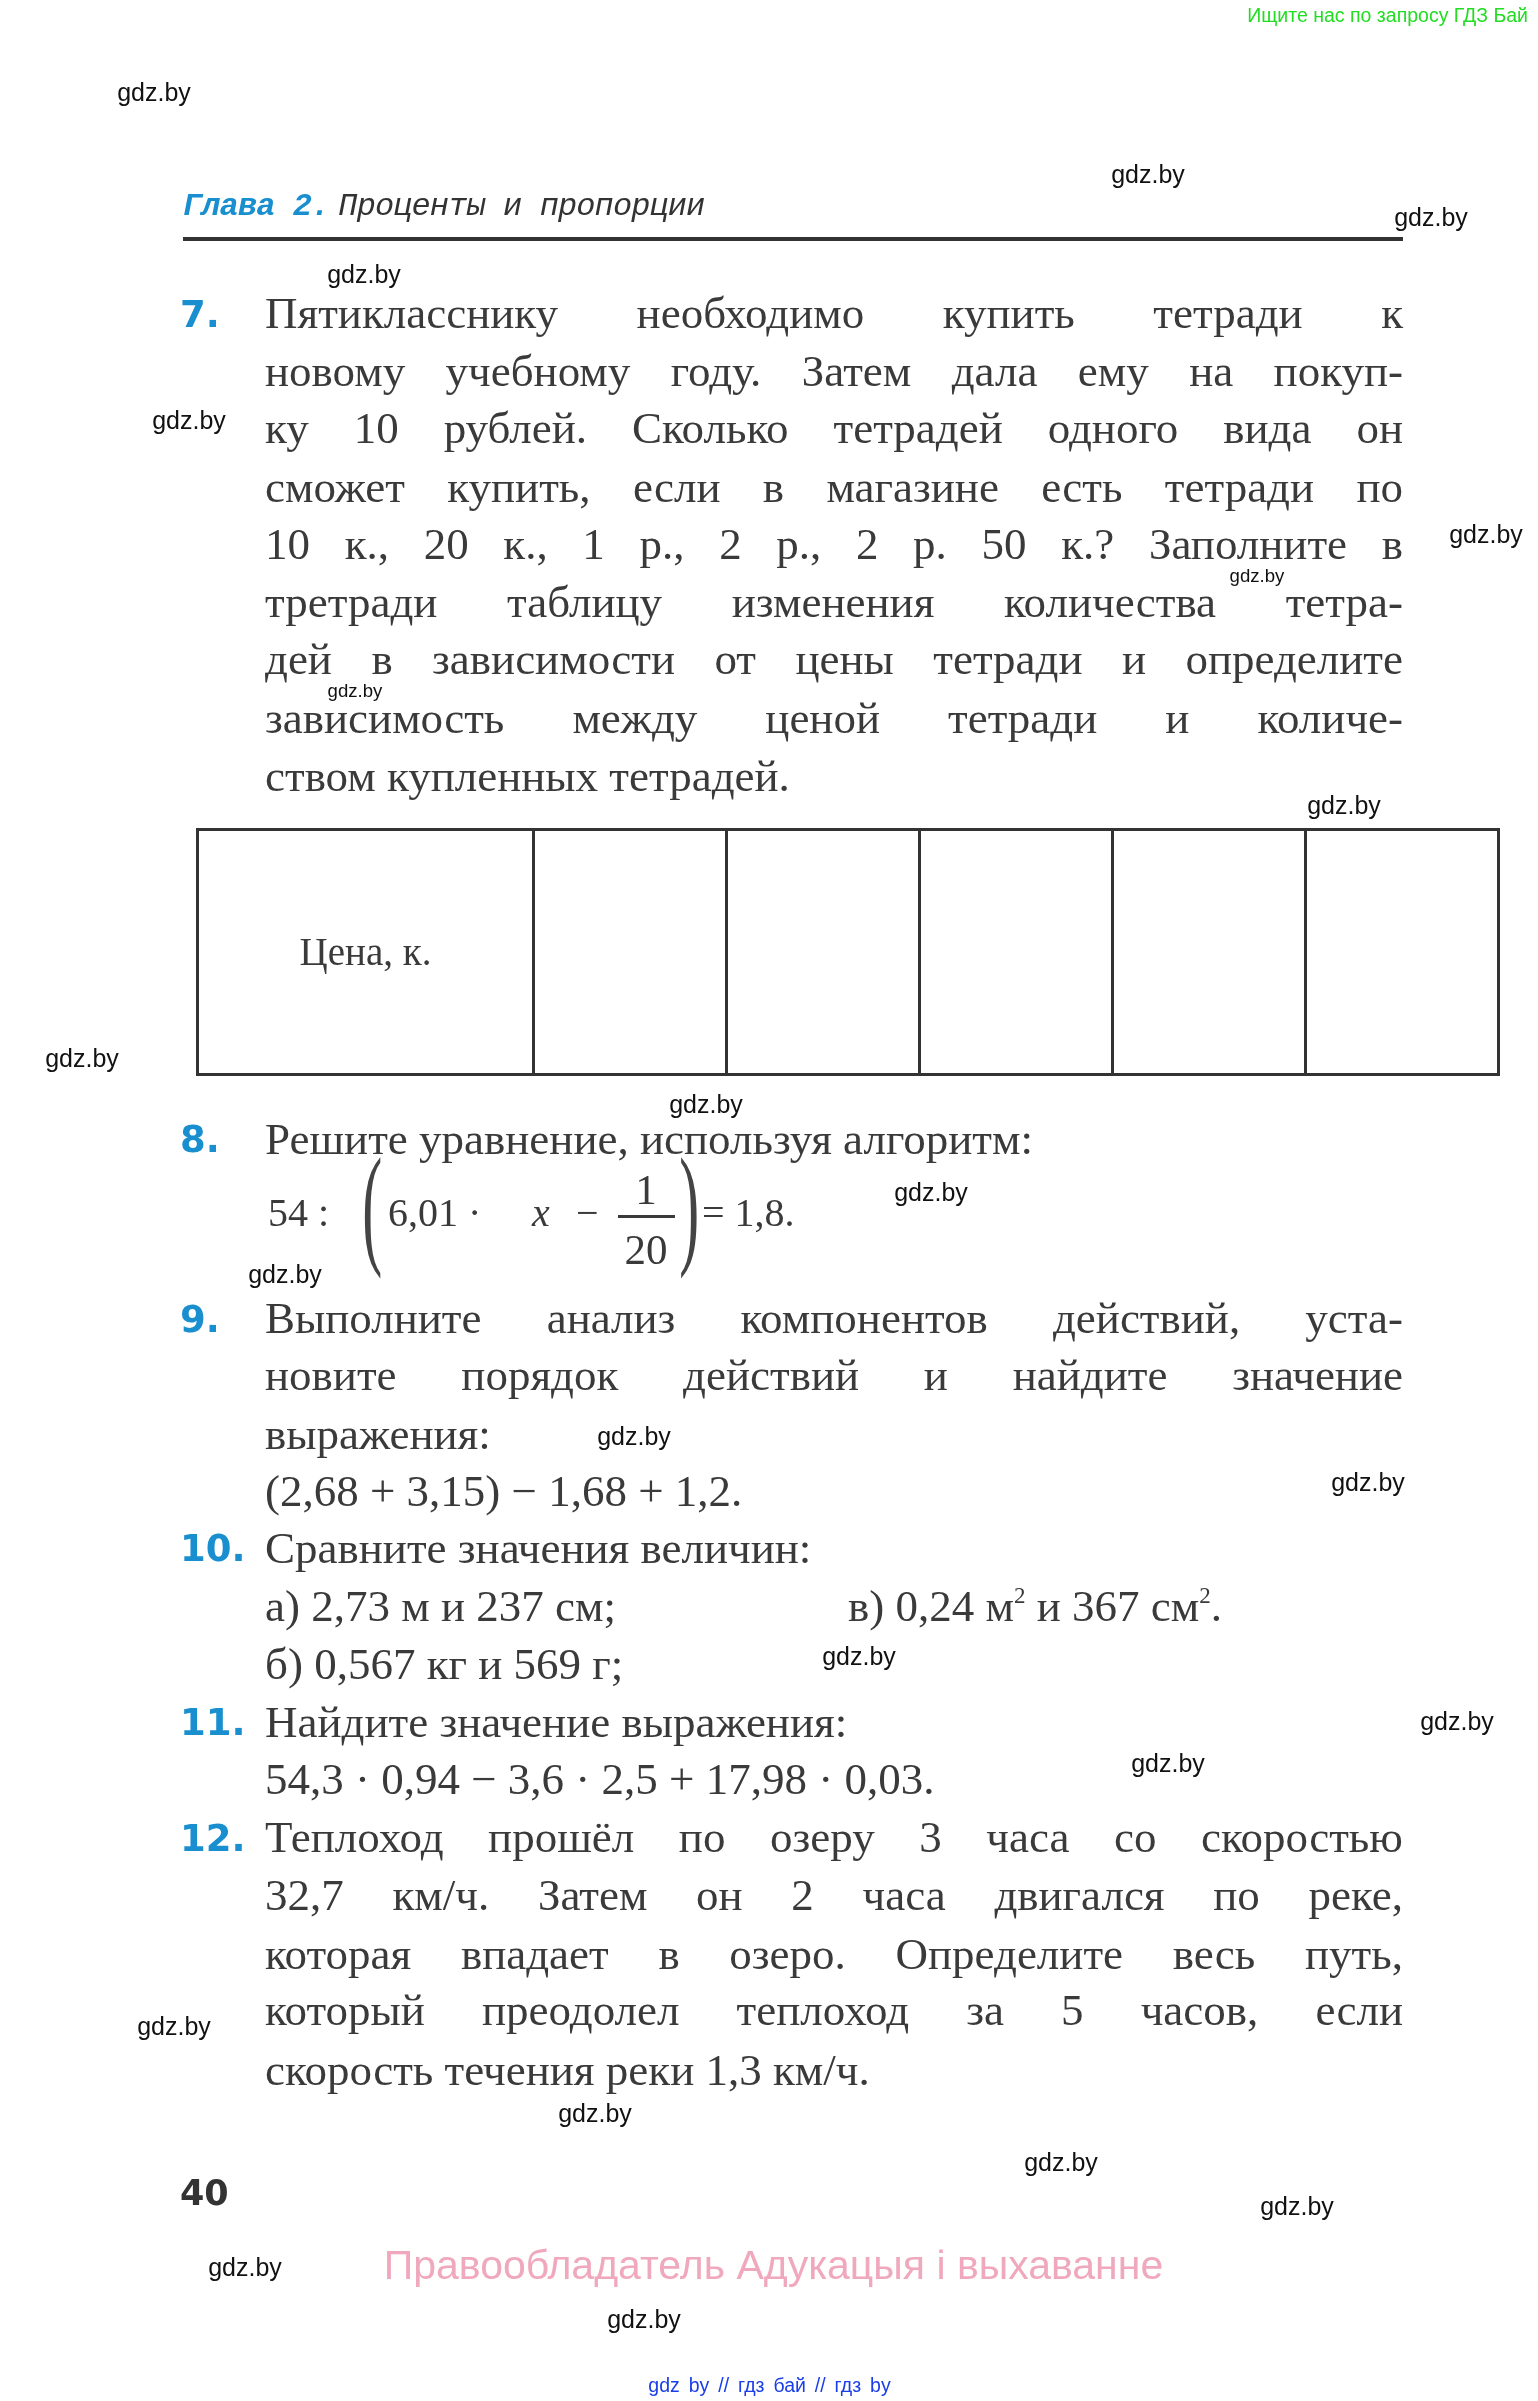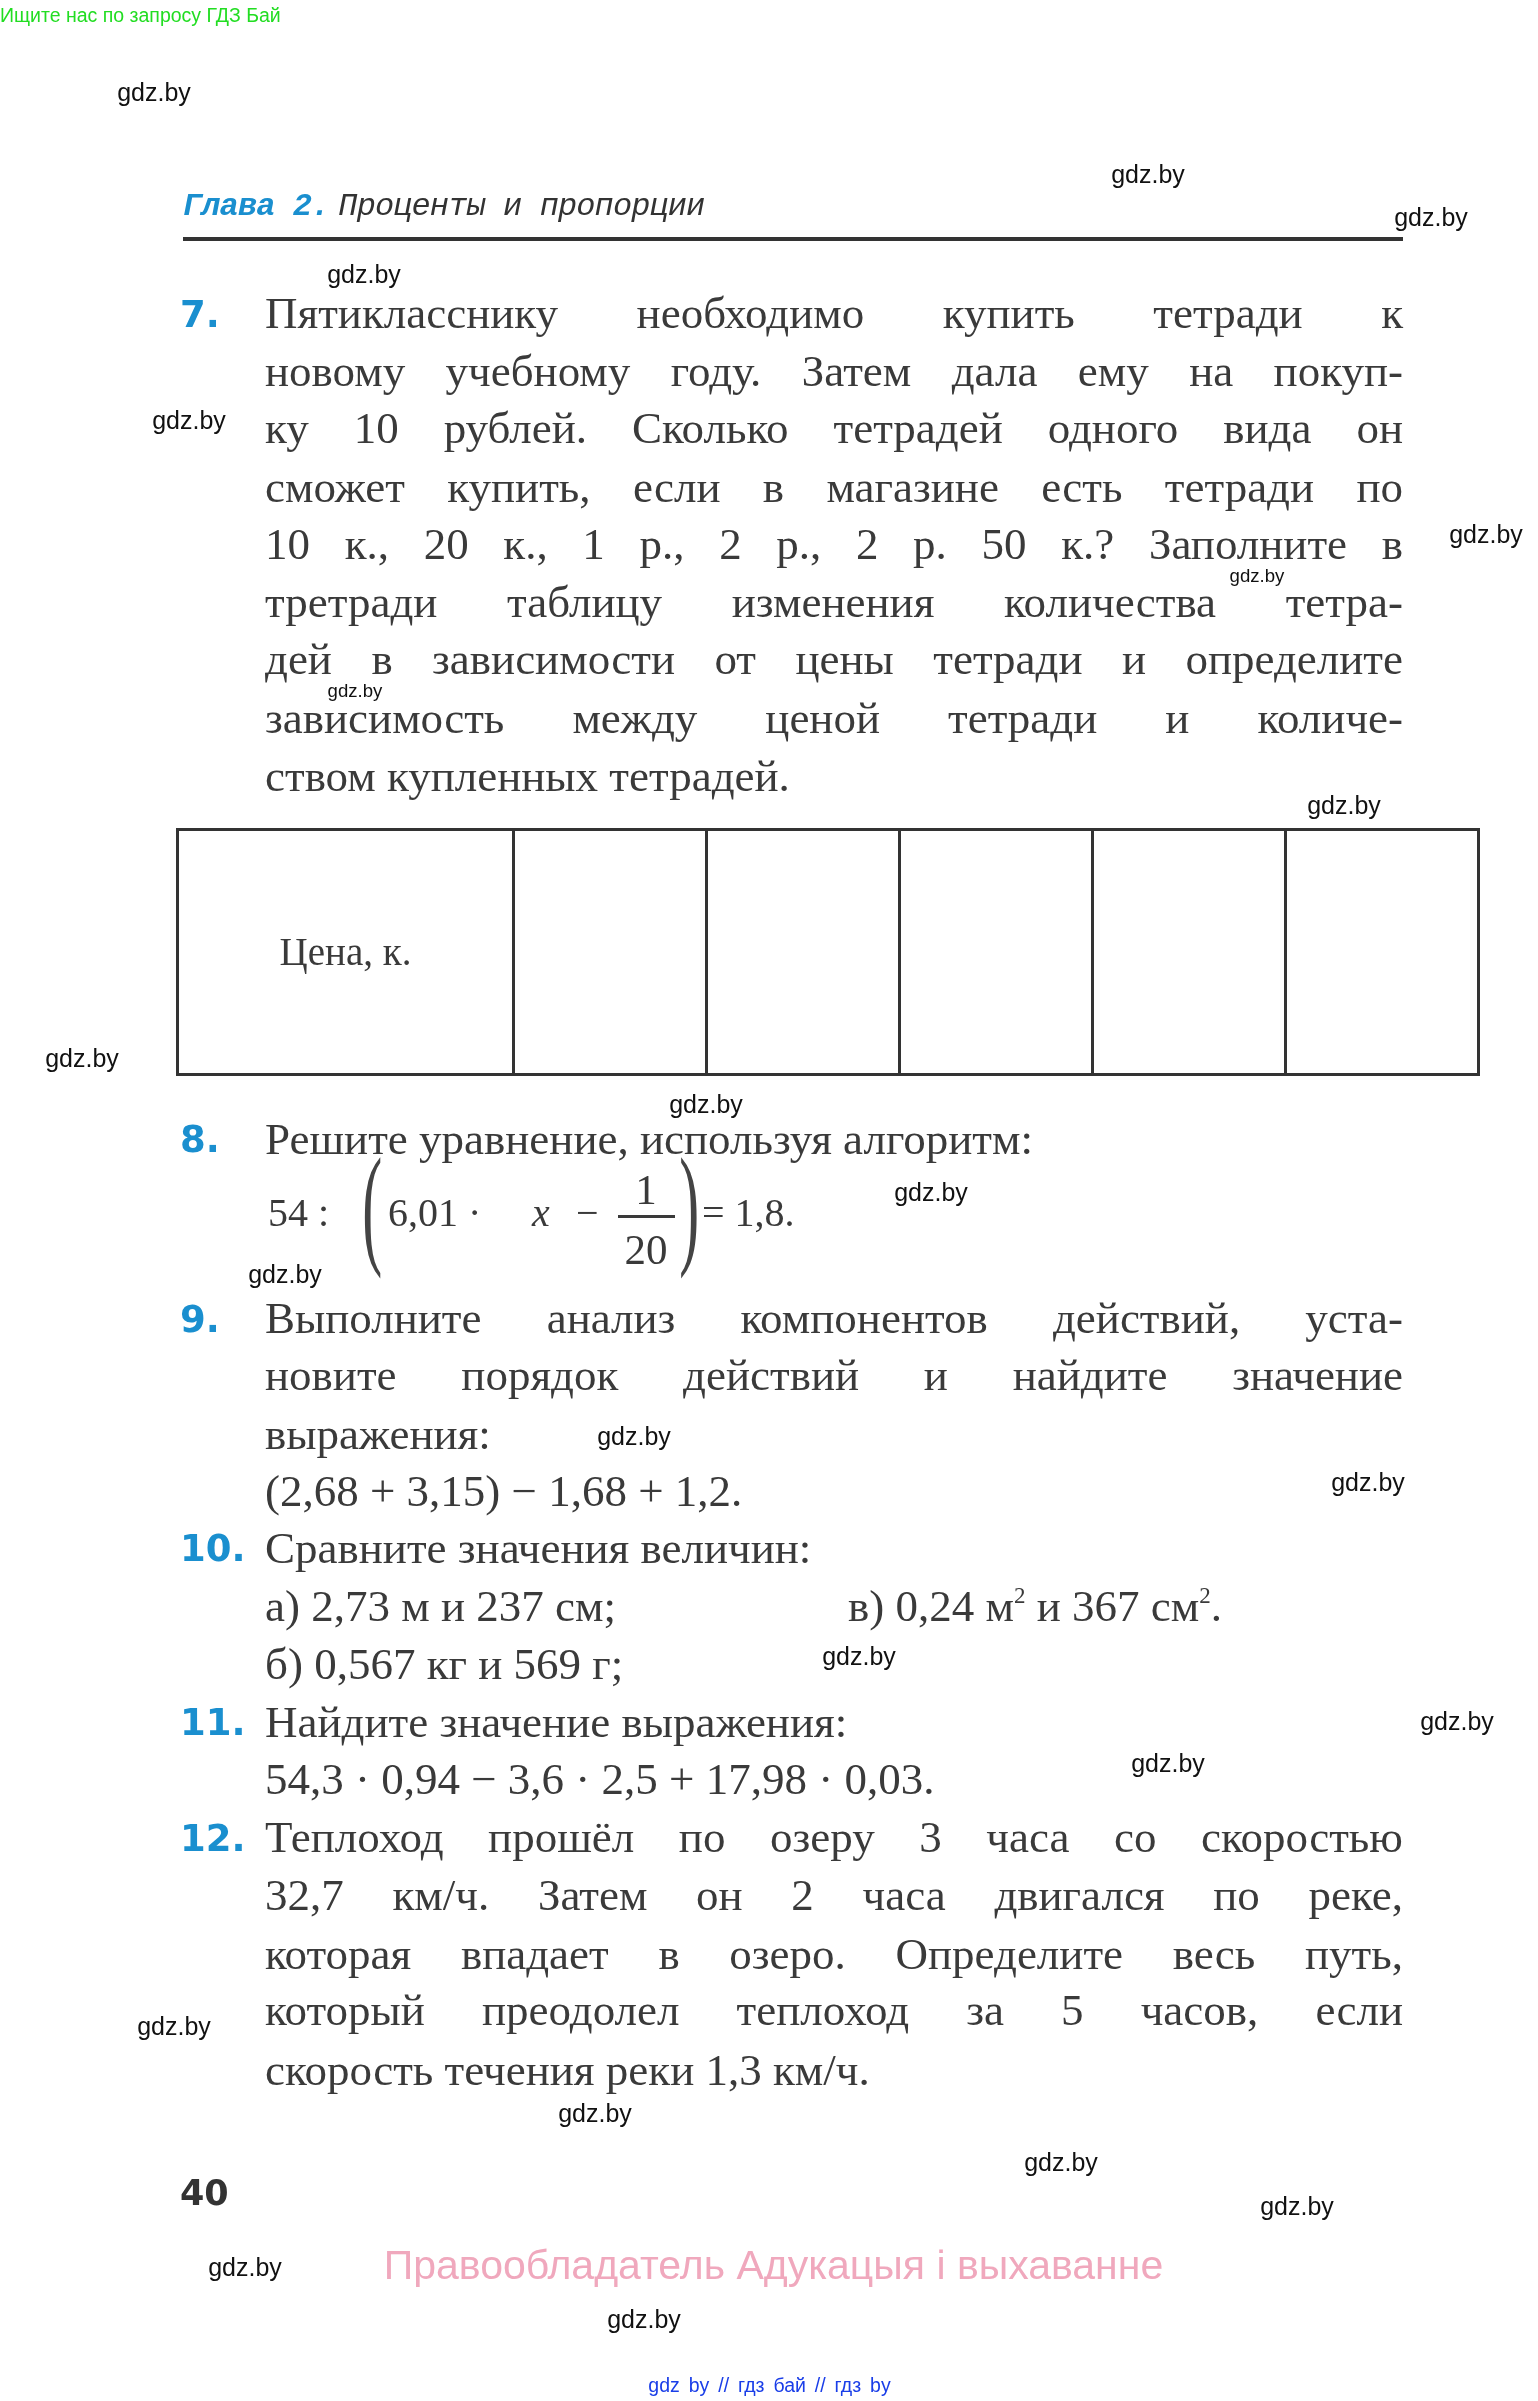--- a/index.html
+++ b/index.html
@@ -3,21 +3,21 @@
 <meta charset="utf-8">
 <style>
   html, body { margin: 0; padding: 0; }
   body {
     width: 1539px; height: 2401px; position: relative; overflow: hidden;
     background: #ffffff; color: #3a3a3a;
     font-family: "Liberation Serif", "DejaVu Serif", serif;
   }
   .abs { position: absolute; }
   .top-link {
-    left: 0; width: 1528px; top: 3.5px; text-align: left;
+    left: 0; width: 1528px; top: 3.5px; text-align: right;
     font-family: "Liberation Sans", "DejaVu Sans", sans-serif;
     font-size: 19.5px; color: #22dd22;
   }
   .wm {
     font-family: "Liberation Sans", "DejaVu Sans", sans-serif;
     font-size: 25px; color: #111; line-height: 1; white-space: nowrap;
     transform: translate(-50%, -50%);
   }
   .wm.small { font-size: 18.6px; }
   .chapter {
@@ -30,21 +30,21 @@
   .num {
     font-family: "DejaVu Sans", sans-serif; font-weight: bold; color: #1a8fcf;
     font-size: 37px; line-height: 1; transform: translateY(-50%);
   }
   .line {
     left: 265px; width: 1138px; font-size: 45px; line-height: 1;
     white-space: nowrap; transform: translateY(-50%);
   }
   .line.j { text-align: justify; text-align-last: justify; white-space: normal; height: 46px; overflow: visible; }
   .table {
-    left: 176px; top: 828px; width: 1304px; height: 248px;
+    left: 196px; top: 828px; width: 1304px; height: 248px;
     border-collapse: collapse; position: absolute;
   }
   .table td {
     border: 3.5px solid #333; padding: 0; text-align: center; vertical-align: middle;
     font-size: 39px; line-height: 1.35; color: #3a3a3a;
   }
   .table tr.r1 td { height: 93px; }
   .table tr.r2 td { height: 148px; }
   .eq { font-size: 40px; line-height: 1; white-space: nowrap; }
   .paren { position: absolute; font-size: 133px; font-weight: 100; line-height: 1; color: #444; transform: scaleX(0.45); }

